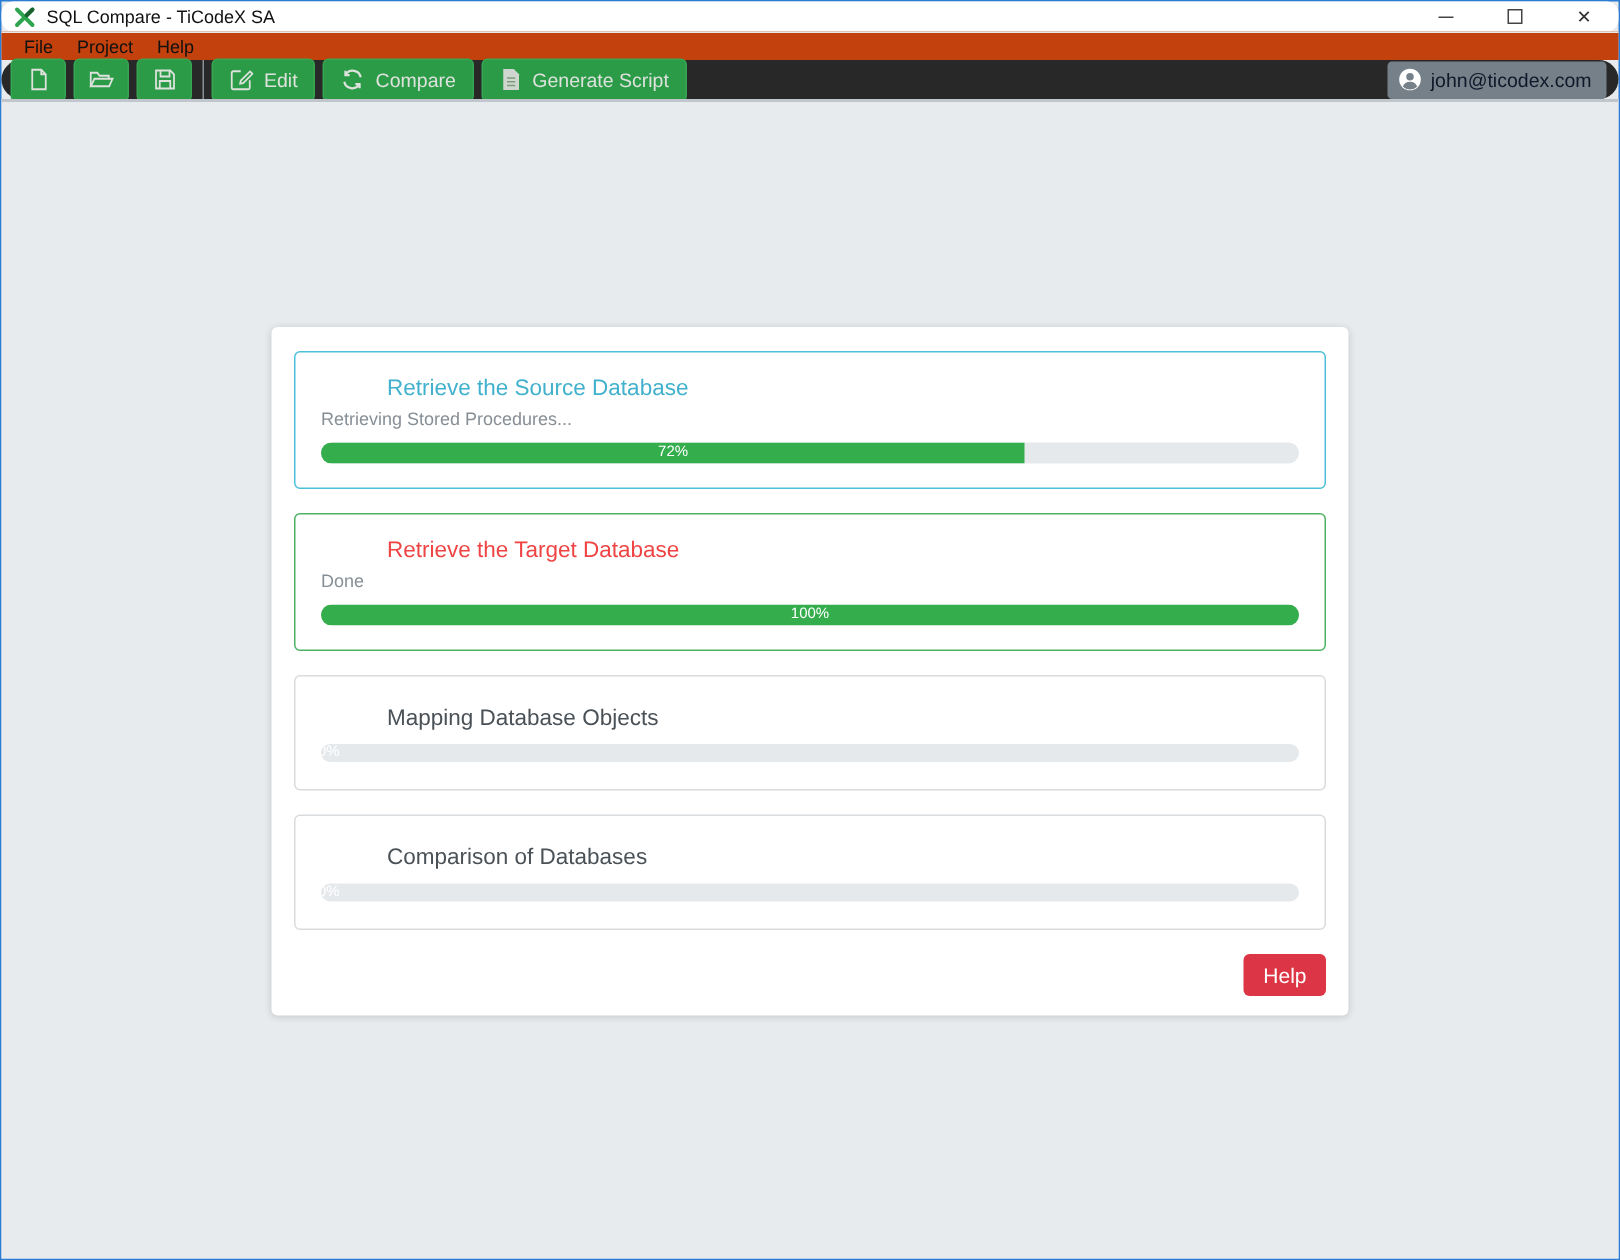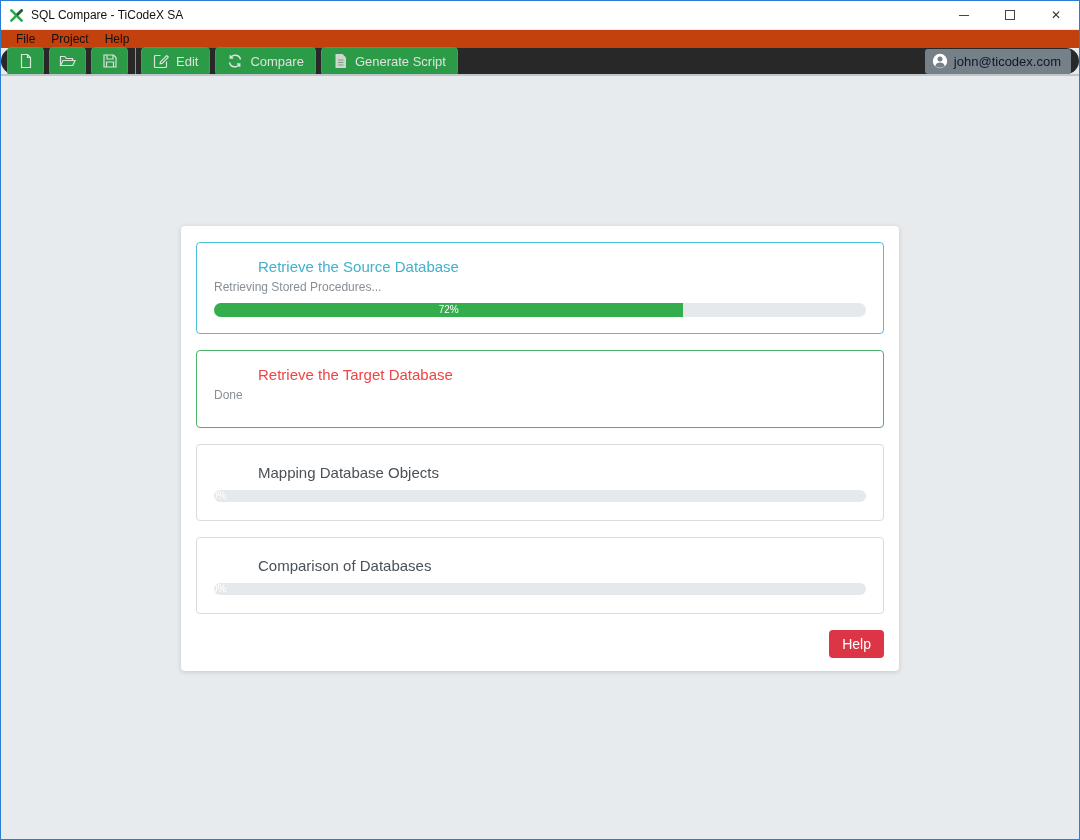--- a/index.html
+++ b/index.html
@@ -8,23 +8,23 @@
 
   .window {
     width: 1080px; height: 840px;
     border: 1px solid #2b7cd3;
     display: flex; flex-direction: column;
     background: #e8ebee;
   }
 
   
   .titlebar {
-    height: 28px; background: #ffffff; flex: 0 0 auto;
+    height: 20px; background: #ffffff; flex: 0 0 auto;
     display: flex; align-items: center; padding-left: 8px;
-    font-size: 12px; color: #111;
+    font-size: 12px; color: #111; border-radius: 8px;
   }
   .app-logo { width: 15px; height: 15px; margin-right: 7px; flex: 0 0 auto; }
   .titlebar-title { flex: 1 1 auto; white-space: nowrap; }
   .win-controls { display: flex; height: 100%; }
   .win-btn { width: 46px; height: 100%; display: flex; align-items: center; justify-content: center; cursor: default; }
   .min-glyph { width: 10px; height: 1px; background: #444; display: block; }
   .max-glyph { width: 10px; height: 10px; border: 1px solid #444; display: block; }
   .close-glyph { font-size: 12px; color: #333; line-height: 1; }
 
   
@@ -200,20 +200,25 @@
         <div class="progress">
           <div class="progress-fill" style="width: 72%;">
             <span class="bar-label">72%</span>
           </div>
         </div>
       </div>
 
       <div class="step-card done">
         <div class="step-title">Retrieve the Target Database</div>
         <div class="step-status">Done</div>
+        <div class="progress">
+          <div class="progress-fill" style="width: 100%;">
+            <span class="bar-label">100%</span>
+          </div>
+        </div>
       </div>
 
       <div class="step-card pending">
         <div class="step-title">Mapping Database Objects</div>
         <div class="progress">
           <div class="progress-fill" style="width: 0%;">
             <span class="bar-label">0%</span>
           </div>
         </div>
       </div>

